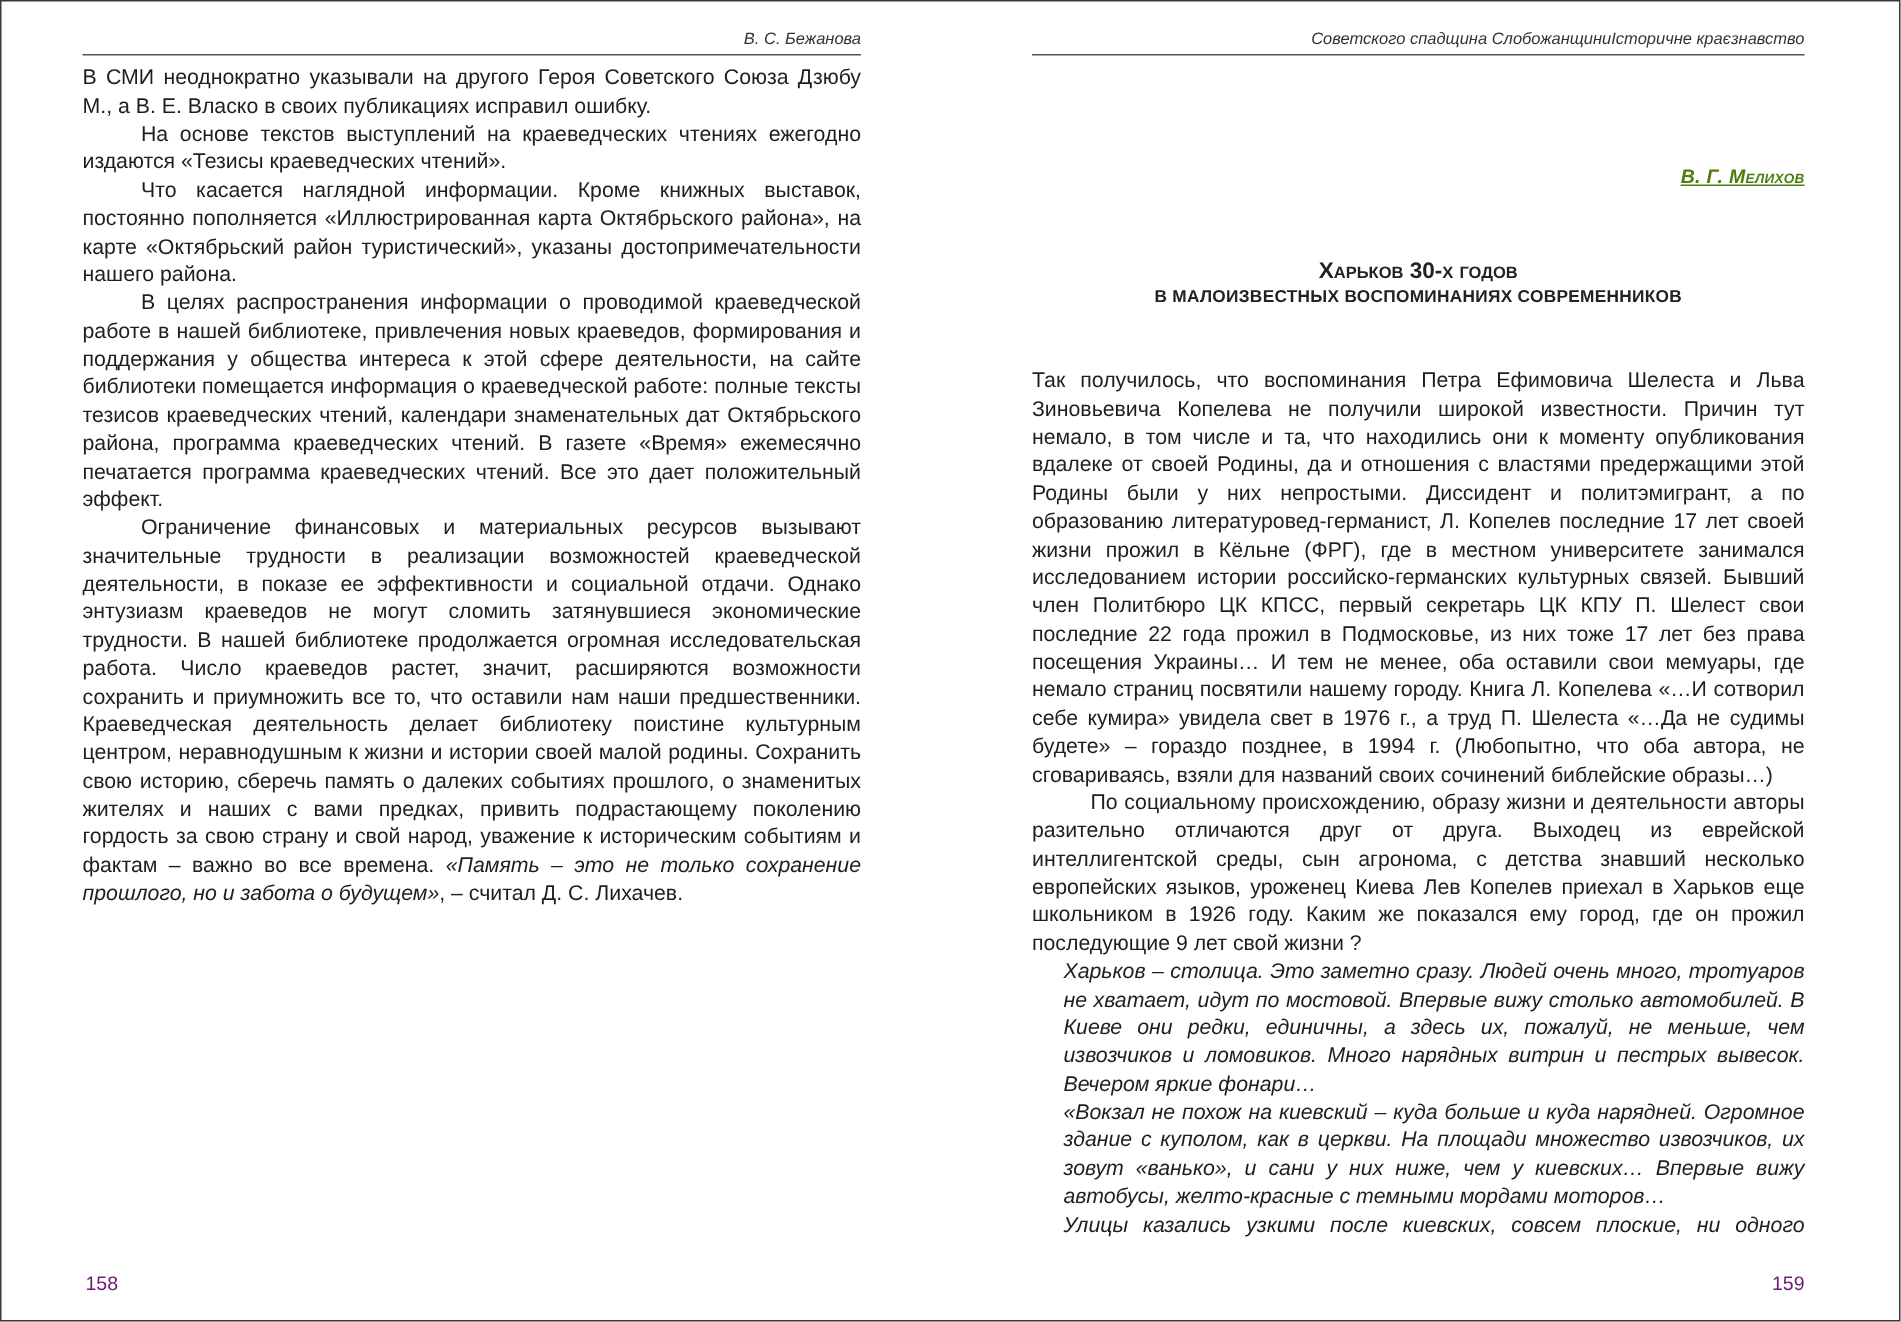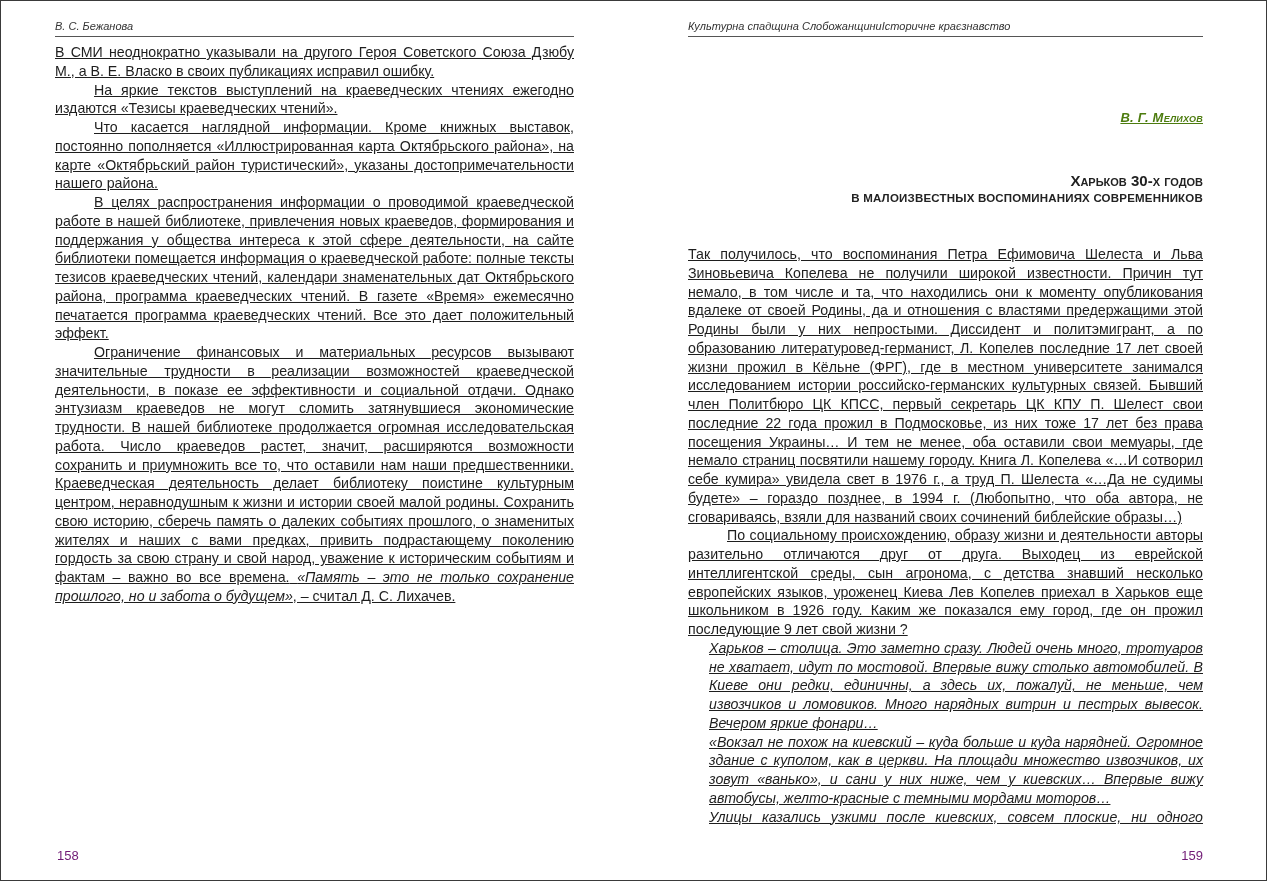--- a/index.html
+++ b/index.html
@@ -13,42 +13,42 @@
     border: 1px solid #3a3a3a; box-sizing: content-box;
   }
   .page { position: absolute; top: 0; height: 881px; }
   .page.left { left: 55px; width: 519px; }
   .page.right { left: 688px; width: 515px; }
 
   .running-head {
     position: absolute; top: 20px; left: 0; right: 0;
     font-size: 11px; font-style: italic; color: #333;
     border-bottom: 1px solid #555; padding-bottom: 3px; height: 13px;
-    display: flex; justify-content: flex-start; line-height: 13px;
+    display: flex; justify-content: flex-end; line-height: 13px;
   }
   .body-text {
     position: absolute; left: 0; right: 0;
     font-size: 14.2px; line-height: 18.75px; text-align: justify;
     hyphens: manual;
   }
-  .body-text p { margin: 0; text-indent: 0; text-decoration: underline; }
+  .body-text p { margin: 0; text-indent: 0; }
   .body-text p.ind { text-indent: 39px; }
   .left .body-text { top: 43px; }
   .right .body-text { top: 245px; }
   .body-text .it { font-style: italic; }
   .quote { font-style: italic; padding-left: 21px; }
   .quote p { margin: 0; }
 
   .author {
     position: absolute; top: 110px; right: 0;
     font-size: 13px; font-weight: bold; font-style: italic; color: #4d7c0f;
     font-variant: small-caps; letter-spacing: 0.2px; text-decoration: underline;
   }
   .title {
-    position: absolute; top: 172px; left: 0; right: 0; text-align: right;
+    position: absolute; top: 172px; left: 0; right: 0; text-align: center;
     font-weight: bold; color: #222;
   }
   .title .t1 { font-size: 15px; font-variant: small-caps; line-height: 18px; }
   .title .t2 { font-size: 11.5px; text-transform: uppercase; line-height: 16px; letter-spacing: 0.2px; }
 
   .page-num {
     position: absolute; top: 848px; font-size: 13px; color: #701a75;
   }
   .left .page-num { left: 2px; }
   .right .page-num { right: 0; }
@@ -57,31 +57,31 @@
 <body>
 
 <div class="frame"></div>
 
 <div class="page left">
   <div class="running-head">
     <span>В. С. Бежанова</span>
   </div>
   <div class="body-text">
     <p>В СМИ неоднократно указывали на другого Героя Советского Союза Дзюбу М., а В. Е. Власко в своих публикациях исправил ошибку.</p>
-    <p class="ind">На яркие текстов выступлений на краеведческих чтениях ежегодно издаются «Тезисы краеведческих чтений».</p>
+    <p class="ind">На основе текстов выступлений на краеведческих чтениях ежегодно издаются «Тезисы краеведческих чтений».</p>
     <p class="ind">Что касается наглядной информации. Кроме книжных выставок, постоянно пополняется «Иллюстрированная карта Октябрьского района», на карте «Октябрьский район туристический», указаны достопримечательности нашего района.</p>
     <p class="ind">В целях распространения информации о проводимой краеведческой работе в нашей библиотеке, привлечения новых краеведов, формирования и поддержания у общества интереса к этой сфере деятельности, на сайте библиотеки помещается информация о краеведческой работе: полные тексты тезисов краеведческих чтений, календари знаменательных дат Октябрьского района, программа краеведческих чтений. В газете «Время» ежемесячно печатается программа краеведческих чтений. Все это дает положительный эффект.</p>
     <p class="ind"><span>Ограничение финансовых и материальных ресурсов вызывают значительные трудности в реализации возможностей краеведческой деятельности, в показе ее эффективности и социальной отдачи. Однако энтузиазм краеведов не могут сломить затянувшиеся экономические трудности. В нашей библиотеке продолжается огромная исследовательская работа. Число краеведов растет, значит, расширяются возможности сохранить и приумножить все то, что оставили нам наши предшественники. Краеведческая деятельность делает библиотеку поистине культурным центром, неравнодушным к жизни и истории своей малой родины. Сохранить свою историю, сберечь память о далеких событиях прошлого, о знаменитых жителях и наших с вами предках, привить подрастающему поколению гордость за свою страну и свой народ, уважение к историческим событиям и фактам – важно во все времена.</span> <span class="it">«Память – это не только сохранение прошлого, но и забота о будущем»</span><span>, – считал Д. С. Лихачев.</span></p>
   </div>
   <div class="page-num">158</div>
 </div>
 
 <div class="page right">
   <div class="running-head">
-    <span>Культурна спадщина Слобожанщини</span>
+    <span>Советского спадщина Слобожанщини</span>
     <span>Історичне краєзнавство</span>
   </div>
   <div class="author">В. Г. Мелихов</div>
   <div class="title">
     <div class="t1">Харьков 30-х годов</div>
     <div class="t2">в малоизвестных воспоминаниях современников</div>
   </div>
   <div class="body-text">
     <p>Так получилось, что воспоминания Петра Ефимовича Шелеста и Льва Зиновьевича Копелева не получили широкой известности. Причин тут немало, в том числе и та, что находились они к моменту опубликования вдалеке от своей Родины, да и отношения с властями предержащими этой Родины были у них непростыми. Диссидент и политэмигрант, а по образованию литературовед-германист, Л. Копелев последние 17 лет своей жизни прожил в Кёльне (ФРГ), где в местном университете занимался исследованием истории российско-германских культурных связей. Бывший член Политбюро ЦК КПСС, первый секретарь ЦК КПУ П. Шелест свои последние 22 года прожил в Подмосковье, из них тоже 17 лет без права посещения Украины… И тем не менее, оба оставили свои мемуары, где немало страниц посвятили нашему городу. Книга Л. Копелева «…И сотворил себе кумира» увидела свет в 1976 г., а труд П. Шелеста «…Да не судимы будете» – гораздо позднее, в 1994 г. (Любопытно, что оба автора, не сговариваясь, взяли для названий своих сочинений библейские образы…)</p>
     <p class="ind">По социальному происхождению, образу жизни и деятельности авторы разительно отличаются друг от друга. Выходец из еврейской интеллигентской среды, сын агронома, с детства знавший несколько европейских языков, уроженец Киева Лев Копелев приехал в Харьков еще школьником в 1926 году. Каким же показался ему город, где он прожил последующие 9 лет свой жизни ?</p>

